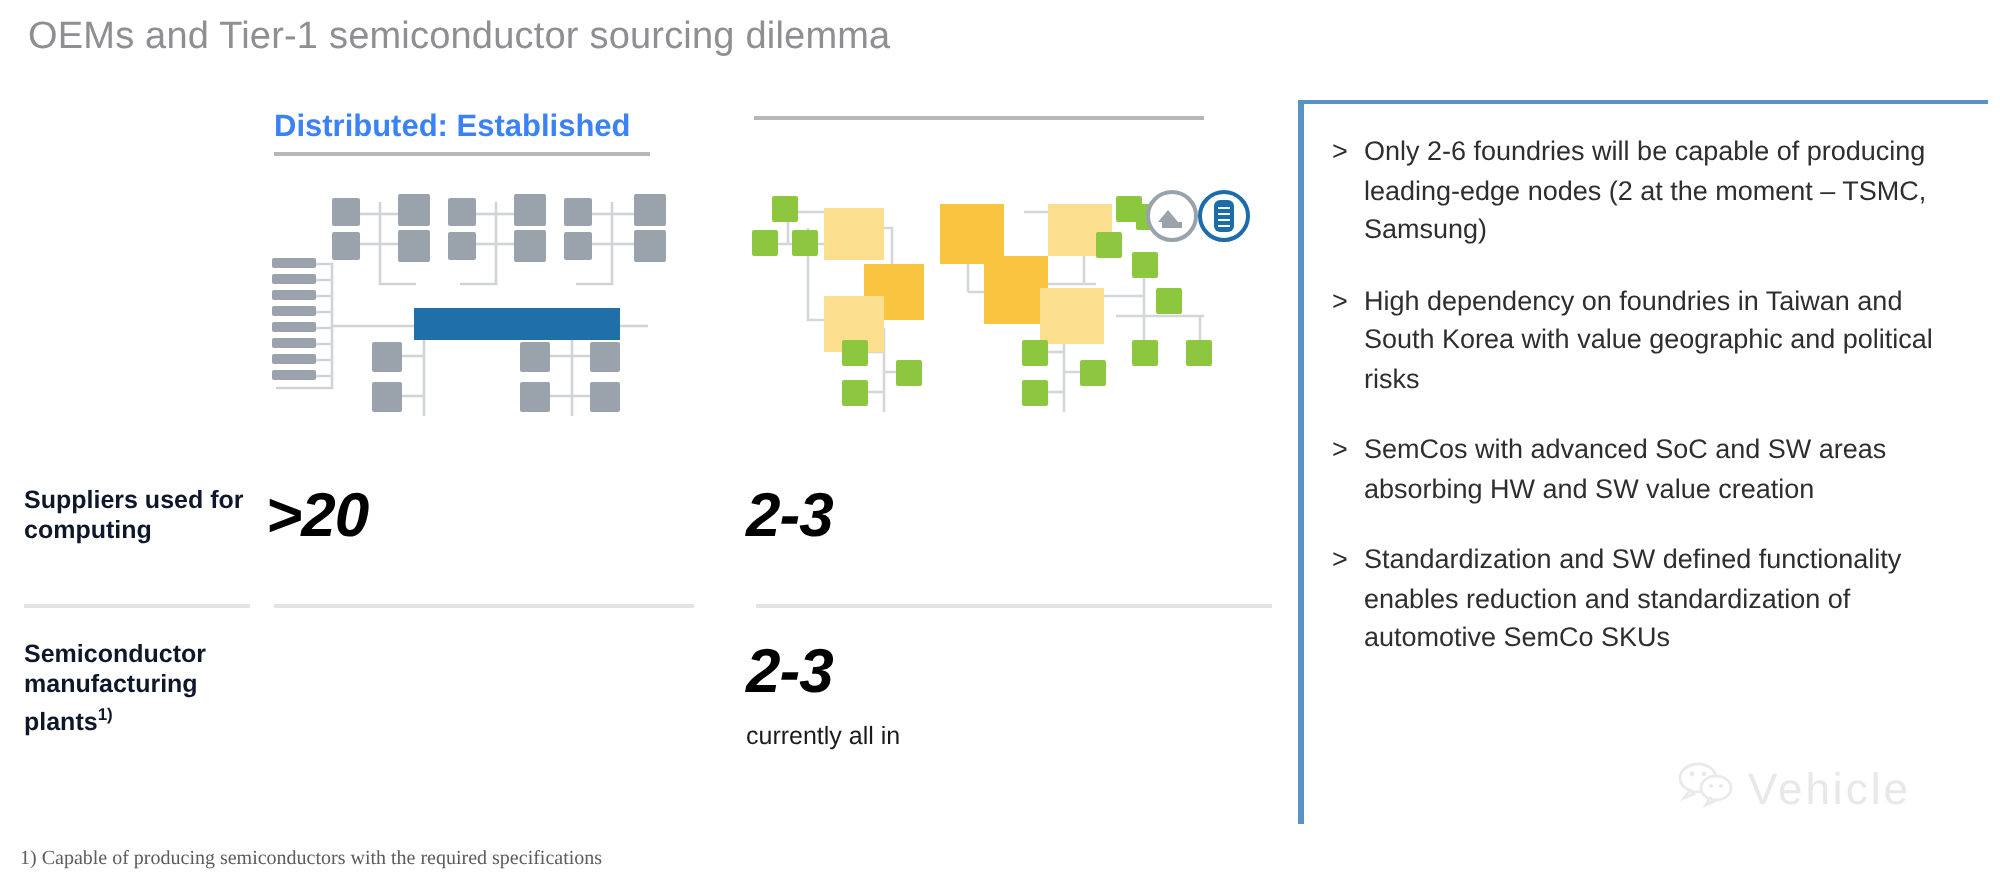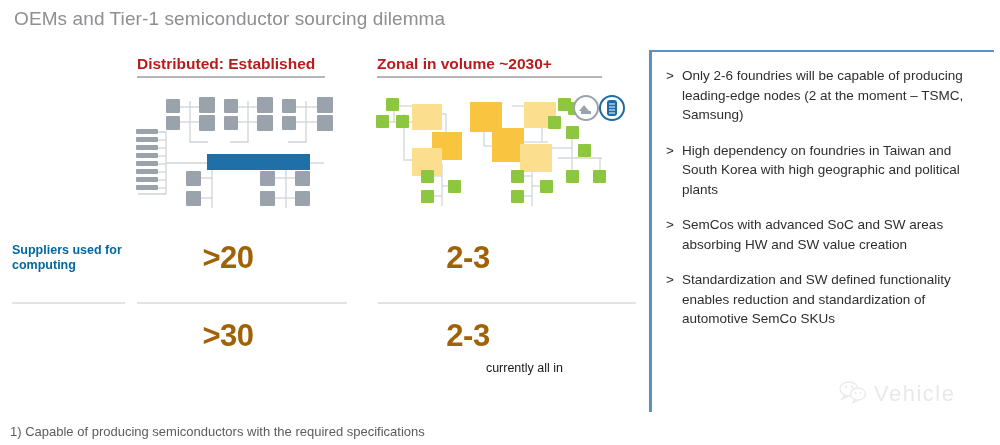--- a/index.html
+++ b/index.html
@@ -24,21 +24,21 @@
     color: #8e8e93;
     letter-spacing: 0.1px;
     white-space: nowrap;
   }
 
   
   .col-head {
     position: absolute;
     font-size: 15.5px;
     font-weight: bold;
-    color: #b91c1c;
+    color: #3b82f6;
     white-space: nowrap;
     padding-bottom: 4px;
   }
   .col-head .rule {
     position: absolute;
     left: 0; right: 0; bottom: -1px;
     height: 2px;
     background: #b6b6b6;
   }
   #head-distributed { left: 137px; top: 55px; width: 188px; }
@@ -47,38 +47,38 @@
   
   .diagram { position: absolute; }
   #diagram-distributed { left: 130px; top: 86px; width: 210px; height: 135px; }
   #diagram-zonal       { left: 372px; top: 86px; width: 255px; height: 135px; }
 
   
   .metric-label {
     position: absolute;
     font-size: 12.5px;
     font-weight: bold;
-    color: #0369a1;
+    color: #0f172a;
     line-height: 15px;
     width: 125px;
   }
   .metric-value {
     position: absolute;
     font-size: 31px;
     font-weight: bold;
-    color: #a16207;
-    text-align: center;
+    color: #000000;
     width: 190px;
     letter-spacing: -0.5px;
+    font-style: italic;
   }
   .metric-sub {
     position: absolute;
     font-size: 12.5px;
     color: #1a1a1a;
-    text-align: right;
+    text-align: left;
     width: 190px;
     line-height: 15px;
   }
   .divider {
     position: absolute;
     height: 2px;
     background: #e3e3e3;
   }
   #div-a { left: 12px;  top: 302px; width: 113px; }
   #div-b { left: 137px; top: 302px; width: 210px; }
@@ -92,22 +92,23 @@
   #val-plants    { left: 133px; top: 318px; }
   #val-plants-z  { left: 373px; top: 318px; }
   #sub-plants-z  { left: 373px; top: 361px; }
 
   sup { font-size: 8.5px; vertical-align: super; }
 
   
   .footnote {
     position: absolute;
     left: 10px; top: 424px;
-    font-size: 13px;
+    font-size: 10px;
     color: #5c5c5c;
+    font-family: Liberation Serif, serif;
   }
 
   
   #side-panel {
     position: absolute;
     left: 649px; top: 50px;
     width: 345px; height: 362px;
     border-left: 3px solid #5b92c4;
     border-top: 2px solid #5b92c4;
     padding: 14px 8px 0 14px;
@@ -148,21 +149,20 @@
 
 <div id="slide">
 
   <div class="slide-title">OEMs and Tier-1 semiconductor sourcing dilemma</div>
 
   <div class="col-head" id="head-distributed">
     <span>Distributed: Established</span>
     <span class="rule"></span>
   </div>
   <div class="col-head" id="head-zonal">
-    <span>Zonal in volume ~2030+</span>
     <span class="rule"></span>
   </div>
 
   <div class="diagram" id="diagram-distributed">
     <svg width="210" height="135" viewBox="0 0 210 135" xmlns="http://www.w3.org/2000/svg">
       <g stroke="#cfd4d8" stroke-width="1.3" fill="none">
 
         <path d="M36 77 H78"></path>
         <path d="M8 46 H36 V108 H8"></path>
         <path d="M8 54 H36"></path>
@@ -320,36 +320,38 @@
   </div>
 
   <div class="metric-label" id="lbl-suppliers">Suppliers used for computing</div>
   <div class="metric-value" id="val-suppliers">&gt;20</div>
   <div class="metric-value" id="val-suppliers-z">2-3</div>
 
   <div class="divider" id="div-a"></div>
   <div class="divider" id="div-b"></div>
   <div class="divider" id="div-c"></div>
 
-  <div class="metric-value" id="val-plants">&gt;30</div>
+  <div class="metric-label" id="lbl-plants">
+    <span>Semiconductor manufacturing plants</span><sup>1)</sup>
+  </div>
   <div class="metric-value" id="val-plants-z">2-3</div>
   <div class="metric-sub" id="sub-plants-z">
     <div>currently all in</div>
   </div>
 
   <div class="footnote">1) Capable of producing semiconductors with the required specifications</div>
 
   <div id="side-panel">
     <div class="bullet">
       <span class="bullet-marker">&gt;</span>
       <span class="bullet-text">Only 2-6 foundries will be capable of producing leading-edge nodes (2 at the moment – TSMC, Samsung)</span>
     </div>
     <div class="bullet">
       <span class="bullet-marker">&gt;</span>
-      <span class="bullet-text">High dependency on foundries in Taiwan and South Korea with high geographic and political plants</span>
+      <span class="bullet-text">High dependency on foundries in Taiwan and South Korea with value geographic and political risks</span>
     </div>
     <div class="bullet">
       <span class="bullet-marker">&gt;</span>
       <span class="bullet-text">SemCos with advanced SoC and SW areas absorbing HW and SW value creation</span>
     </div>
     <div class="bullet">
       <span class="bullet-marker">&gt;</span>
       <span class="bullet-text">Standardization and SW defined functionality enables reduction and standardization of automotive SemCo SKUs</span>
     </div>
   </div>

